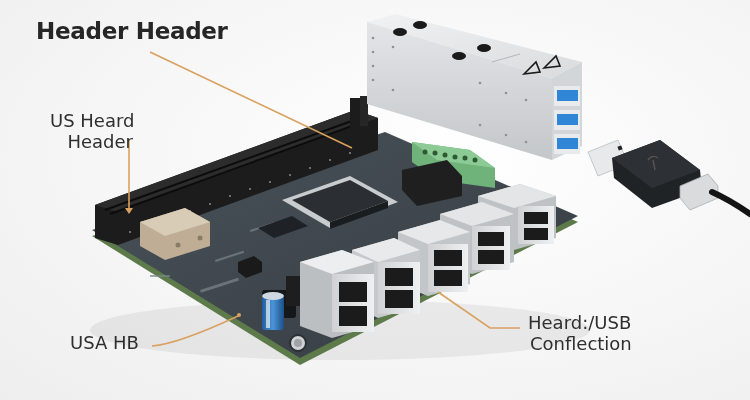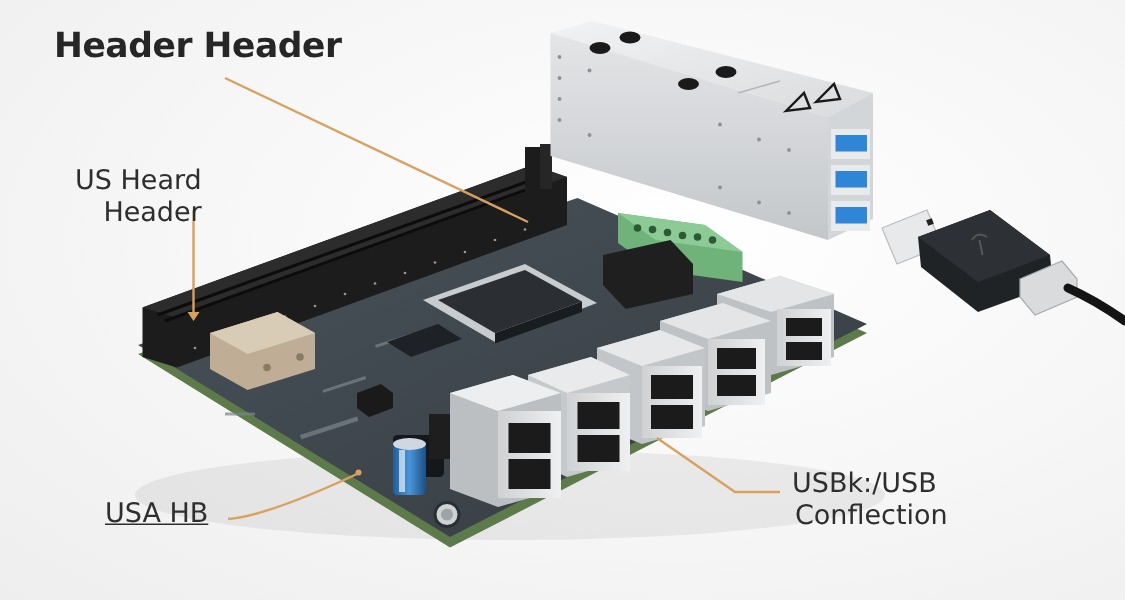--- a/index.html
+++ b/index.html
@@ -10,25 +10,25 @@
     position: relative;
   }
   .stage { position: absolute; left: 0; top: 0; width: 748px; height: 400px; }
   .title {
     position: absolute; left: 36px; top: 18px;
     font-size: 23px; font-weight: bold; color: #262626; letter-spacing: -0.3px;
   }
   .label {
     position: absolute; color: #2e2e2e; font-size: 18px; line-height: 21px;
   }
-  .label-us-heard { left: 50px; top: 110px; text-align: right; }
+  .label-us-heard { left: 50px; top: 110px; text-align: center; }
   .label-us-heard span { display: block; }
   .label-us-heard .l2 { padding-left: 4px; margin-left: 12px; }
   .label-usa-hb { left: 70px; top: 332px; }
-  .label-usa-hb span { display: block; text-decoration: underline; }
+  .label-usa-hb span { display: block; }
   .label-usa-hb .l2 { margin-left: -2px; }
   .label-usb { left: 528px; top: 312px; }
   .label-usb span { display: block; }
   .label-usb .l2 { margin-left: 2px; }
   svg.art { position: absolute; left: 0; top: 0; }
 </style>
 </head>
 <body>
 
 <div class="stage">
@@ -270,17 +270,17 @@
   <div class="label label-us-heard">
     <span>US Heard</span>
     <span class="l2">Header</span>
   </div>
 
   <div class="label label-usa-hb">
     <span>USA HB</span>
   </div>
 
   <div class="label label-usb">
-    <span>USBk:/USB</span>
+    <span>Heard:/USB</span>
     <span class="l2">Conflection</span>
   </div>
 
 </div>
 
 </body></html>

